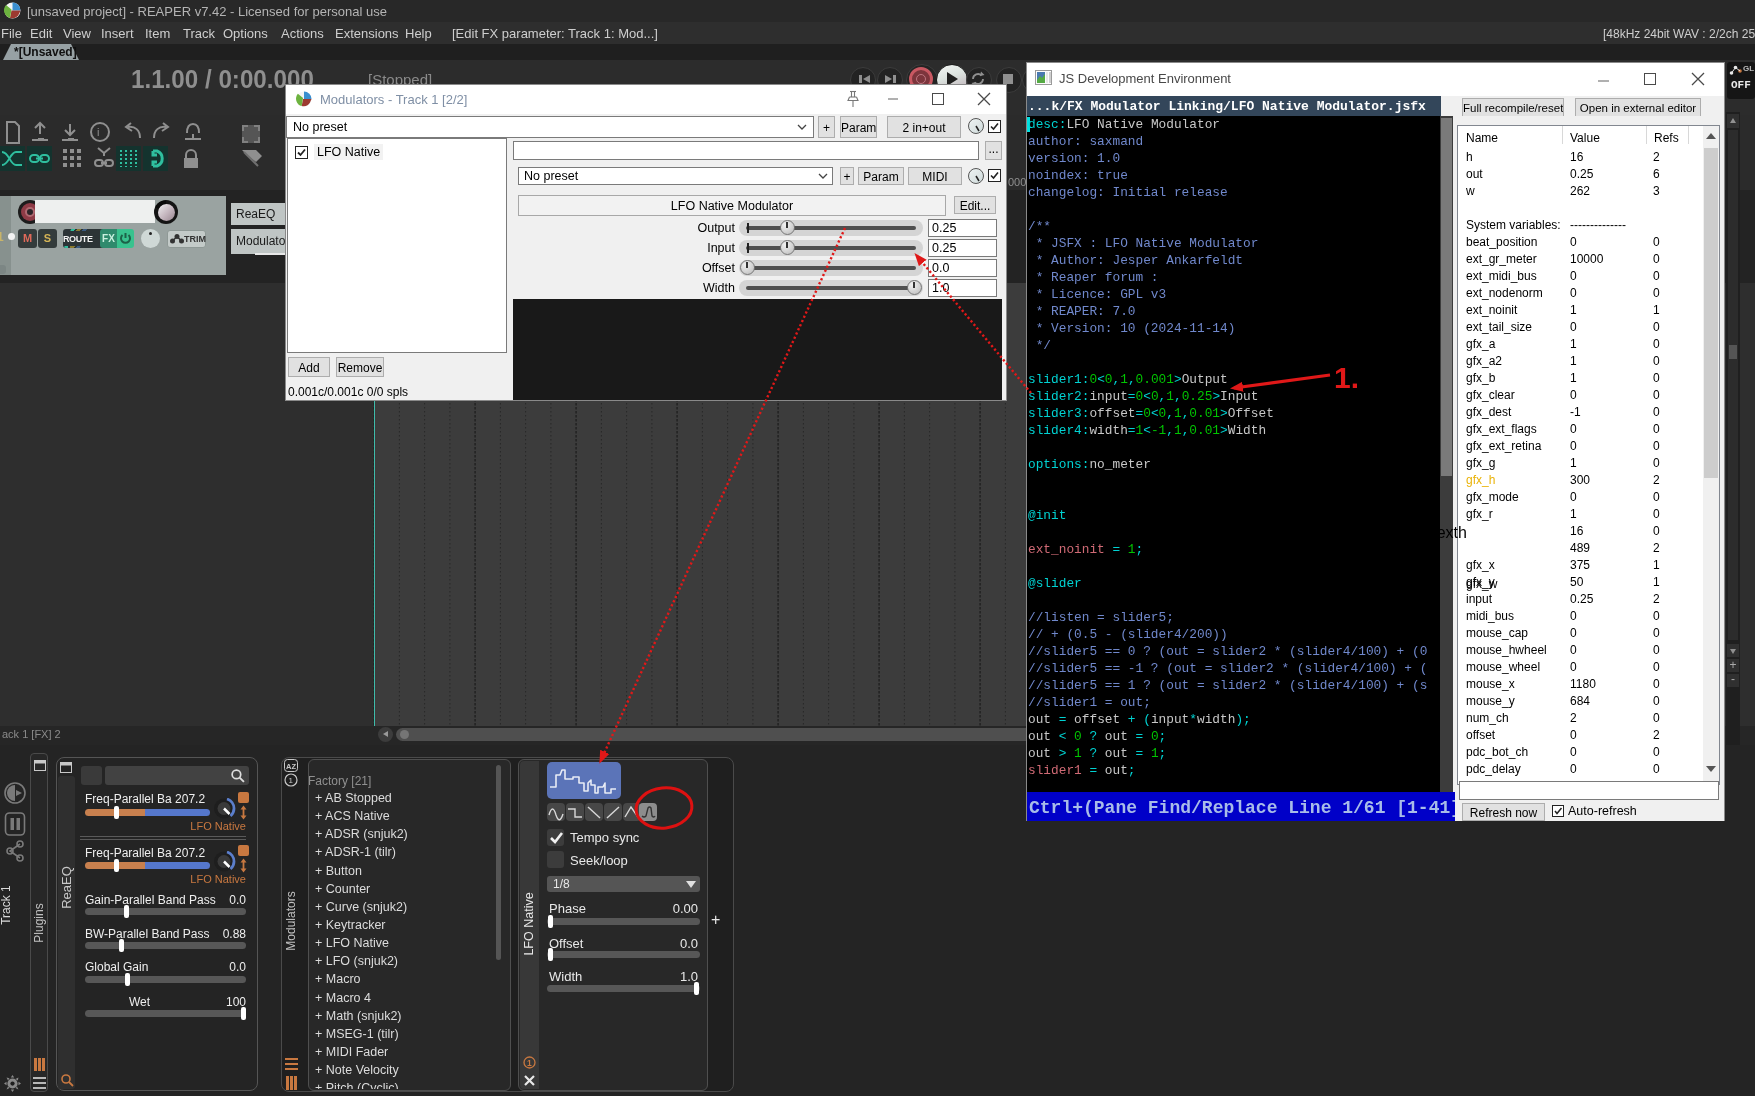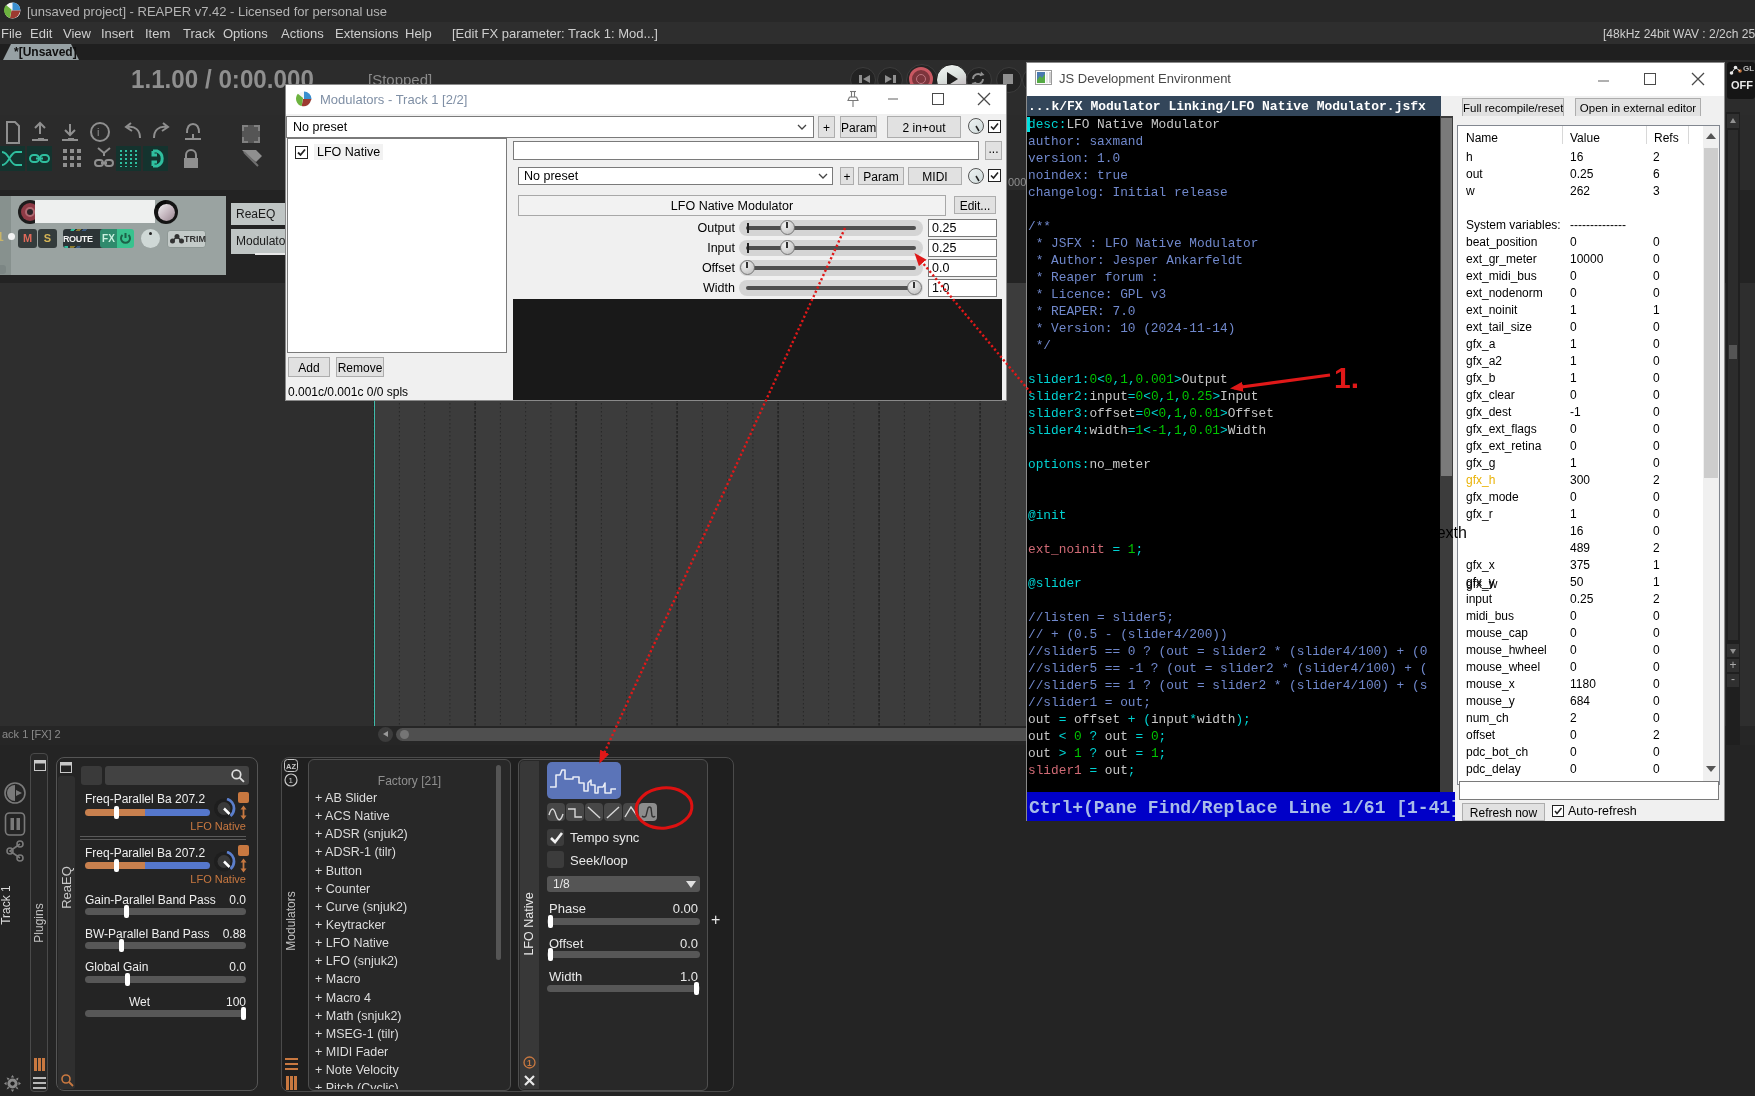--- a/index.html
+++ b/index.html
@@ -65,21 +65,21 @@
 <div class="a" style="left:1022px;top:67px;width:24px;height:24px;border-radius:50%;background:#232323;border:1px solid #3c3c3c;"></div>
 
 <div class="a" style="left:1727px;top:62px;width:28px;height:37px;background:#151515;border-radius:3px;"></div>
 <svg class="a" style="left:1729px;top:65px" width="13" height="11" viewBox="0 0 13 11">
       <circle cx="2.5" cy="8" r="1.8" fill="#e8e8e8"></circle>
       <circle cx="6.5" cy="2.5" r="1.8" fill="#e8e8e8"></circle>
       <circle cx="11" cy="6" r="1.8" fill="#c87840"></circle>
       <path d="M2.5 8L6.5 2.5L11 6" stroke="#e8e8e8" stroke-width="1" fill="none"></path>
     </svg>
 <div class="a" style="left:1743px;top:64px;font-size:8px;color:#bbb;font-weight:bold;">GL</div>
-<div class="a" style="left:1731px;top:79px;font-size:11px;color:#e8e8e8;font-weight:bold;">OFF</div>
+<div class="a" style="left:1731px;top:79px;font-size:11px;color:#e8e8e8;font-weight:bold;font-family:Liberation Mono, monospace;">OFF</div>
 
 <div class="a" style="left:0;top:115px;width:1755px;height:75px;background:#2b2b2b;"></div>
 
 <svg class="a" style="left:4px;top:120px" width="260" height="26" viewBox="0 0 260 26">
 <g stroke="#8f8f8f" stroke-width="2" fill="none">
 <path d="M3 2h8l4 4v17H3z"></path>
 <path d="M28 20h16M36 14V4M31 8l5-5 5 5"></path>
 <path d="M58 20h16M66 4v10M61 10l5 5 5-5"></path>
 <circle cx="96" cy="12" r="9"></circle>
 <path d="M136 18c0-8-5-12-12-11M127 3l-5 4 6 4"></path>
@@ -353,23 +353,23 @@
       <text x="2" y="9.5" font-size="7.5" fill="#c8c8c8" font-family="Liberation Sans" font-weight="bold">AZ</text>
     </svg>
 <svg class="a" style="left:284px;top:773px" width="14" height="14">
       <circle cx="7" cy="7" r="6" fill="none" stroke="#c8c8c8" stroke-width="1.2"></circle>
       <text x="4.5" y="10" font-size="8" fill="#c8c8c8" font-family="Liberation Sans">1</text>
     </svg>
 <div class="a" style="left:241px;top:914px;width:100px;font-size:12px;color:#c0c0c0;transform:rotate(-90deg);text-align:center;">Modulators</div>
 <div class="a" style="left:285px;top:1058px;width:13px;height:12px;background:linear-gradient(0deg,#c87840 0 2px,transparent 2px 5px,#c87840 5px 7px,transparent 7px 10px,#c87840 10px 12px);"></div>
 <div class="a" style="left:286px;top:1076px;width:11px;height:14px;background:linear-gradient(90deg,#c87840 0 3px,transparent 3px 4px,#c87840 4px 7px,transparent 7px 8px,#c87840 8px 11px);"></div>
 <div class="a" style="left:308px;top:759px;width:203px;height:332px;background:#282828;border:1px solid #4f4f4f;border-radius:6px;box-sizing:border-box;overflow:hidden;"></div>
-<div class="a" style="left:308px;top:774px;width:203px;font-size:12px;color:#909090;text-align:center;">Factory [21]</div>
+<div class="a" style="left:308px;top:774px;width:203px;font-size:12px;color:#909090;text-align:left;">Factory [21]</div>
 <div class="a" style="left:308px;top:759px;width:203px;height:330px;overflow:hidden;">
-<div class="a" style="left:7px;top:32px;font-size:12.5px;color:#dcdcdc;">+ AB Slider</div>
+<div class="a" style="left:7px;top:32px;font-size:12.5px;color:#dcdcdc;">+ AB Stopped</div>
 <div class="a" style="left:7px;top:50px;font-size:12.5px;color:#dcdcdc;">+ ACS Native</div>
 <div class="a" style="left:7px;top:68px;font-size:12.5px;color:#dcdcdc;">+ ADSR (snjuk2)</div>
 <div class="a" style="left:7px;top:86px;font-size:12.5px;color:#dcdcdc;">+ ADSR-1 (tilr)</div>
 <div class="a" style="left:7px;top:105px;font-size:12.5px;color:#dcdcdc;text-align:center;">+ Button</div>
 <div class="a" style="left:7px;top:123px;font-size:12.5px;color:#dcdcdc;">+ Counter</div>
 <div class="a" style="left:7px;top:141px;font-size:12.5px;color:#dcdcdc;">+ Curve (snjuk2)</div>
 <div class="a" style="left:7px;top:159px;font-size:12.5px;color:#dcdcdc;">+ Keytracker</div>
 <div class="a" style="left:7px;top:177px;font-size:12.5px;color:#dcdcdc;">+ LFO Native</div>
 <div class="a" style="left:7px;top:195px;font-size:12.5px;color:#dcdcdc;">+ LFO (snjuk2)</div>
 <div class="a" style="left:7px;top:213px;font-size:12.5px;color:#dcdcdc;">+ Macro</div>

